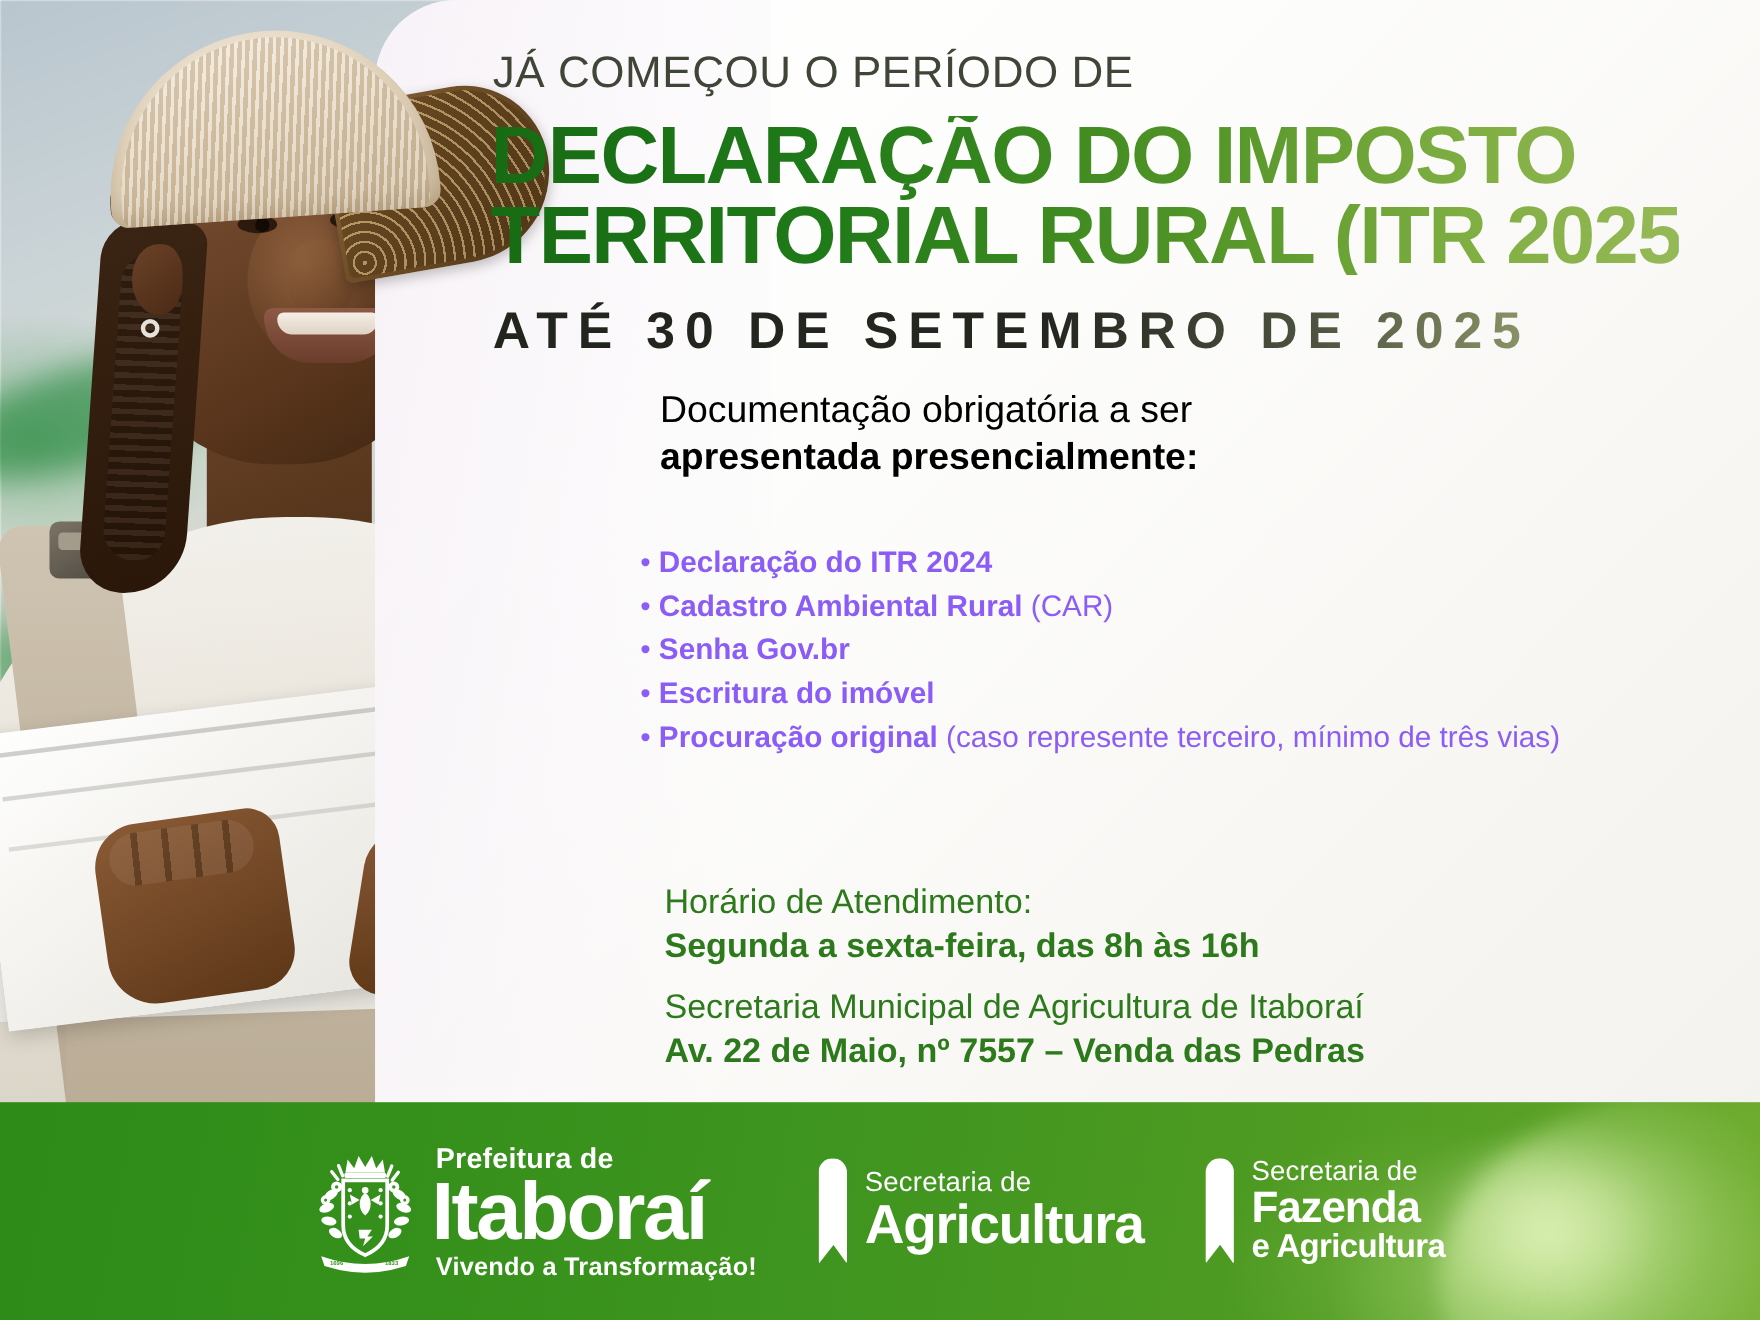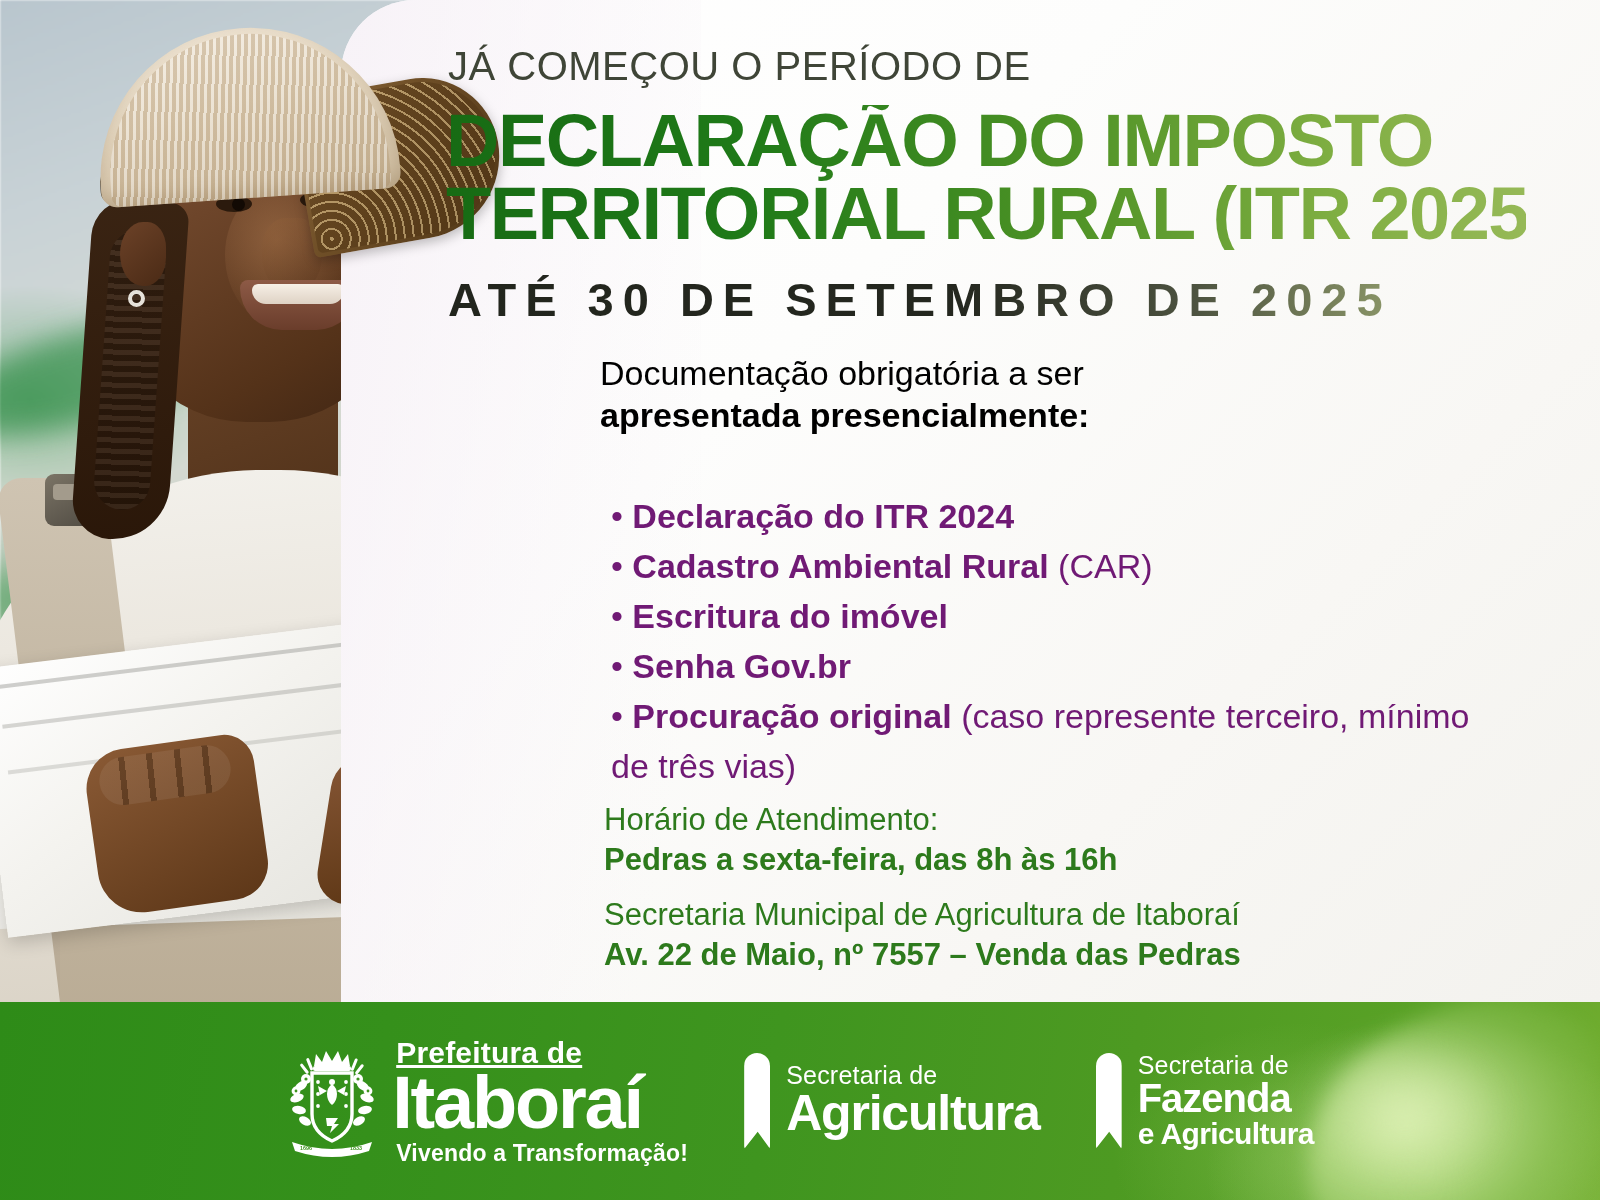--- a/index.html
+++ b/index.html
@@ -236,22 +236,22 @@
     -webkit-text-fill-color:transparent;
   }
 
   .intro {
     position:absolute; left:600px; top:352px; width:850px;
     font-size:34px; line-height:1.24; color:#000000;
   }
   .intro .b { font-weight:700; }
 
   .bullets {
-    position:absolute; left:611px; top:492px; width:900px;
-    font-size:34px; line-height:1.47; color:#701a75;
+    position:absolute; left:582px; top:492px; width:900px;
+    font-size:27px; line-height:1.47; color:#8b5cf6;
   }
   .bullets .item { white-space:nowrap; }
   .bullets .wrapitem { white-space:normal; }
   .bullets b { font-weight:700; }
   .bullets .reg { font-weight:400; }
 
   .greenblock {
     position:absolute; left:604px; top:800px; width:900px;
     color:#2d7a1c; font-size:31px; line-height:1.30;
   }
@@ -284,21 +284,21 @@
   .footer-row {
     position:absolute; left:0; top:0; width:1600px; height:198px;
     display:flex; align-items:center; justify-content:center; gap:0;
   }
 
   
   .brasao { width:92px; height:118px; position:relative; flex:0 0 auto; margin-right:14px; }
   .brasao svg { display:block; width:92px; height:118px; }
 
   .logo-pref { flex:0 0 auto; color:#fff; line-height:1; }
-  .logo-pref .pre { font-size:30px; font-weight:700; letter-spacing:.2px; margin-left:4px;text-decoration:underline; }
+  .logo-pref .pre { font-size:26px; font-weight:700; letter-spacing:.2px; margin-left:4px; }
   .logo-pref .name { font-size:74px; font-weight:700; letter-spacing:-2.2px; margin-top:-2px; }
   .logo-pref .slogan { font-size:23px; font-weight:700; letter-spacing:.2px; margin-top:2px; margin-left:4px; }
 
   .sep { width:56px; }
 
   .sec-logo { display:flex; align-items:center; gap:16px; color:#fff; flex:0 0 auto; }
   .sec-bar {
     width:26px; height:96px; background:#fff;
     border-radius:13px 13px 3px 3px;
     clip-path:polygon(0 0, 100% 0, 100% 100%, 52% 82%, 0 100%);
@@ -379,35 +379,35 @@
       <div class="item">
         <span>•</span>
         <b>Declaração do ITR 2024</b><span class="reg"></span>
       </div>
       <div class="item">
         <span>•</span>
         <b>Cadastro Ambiental Rural</b><span class="reg"> (CAR)</span>
       </div>
       <div class="item">
         <span>•</span>
-        <b>Escritura do imóvel</b><span class="reg"></span>
+        <b>Senha Gov.br</b><span class="reg"></span>
       </div>
       <div class="item">
         <span>•</span>
-        <b>Senha Gov.br</b><span class="reg"></span>
+        <b>Escritura do imóvel</b><span class="reg"></span>
       </div>
       <div class="wrapitem">
         <span>•</span>
         <b>Procuração original</b><span class="reg"> (caso represente terceiro, mínimo de três vias)</span>
       </div>
     </div>
 
     <div class="greenblock">
       <div>Horário de Atendimento:</div>
-      <div class="strong">Pedras a sexta-feira, das 8h às 16h</div>
+      <div class="strong">Segunda a sexta-feira, das 8h às 16h</div>
       <div class="gap"></div>
       <div>Secretaria Municipal de Agricultura de Itaboraí</div>
       <div class="strong">Av. 22 de Maio, nº 7557 – Venda das Pedras</div>
     </div>
   </div>
 
   <div class="footer">
     <div class="leaf-blur"></div>
     <div class="leaf-blur2"></div>
 

